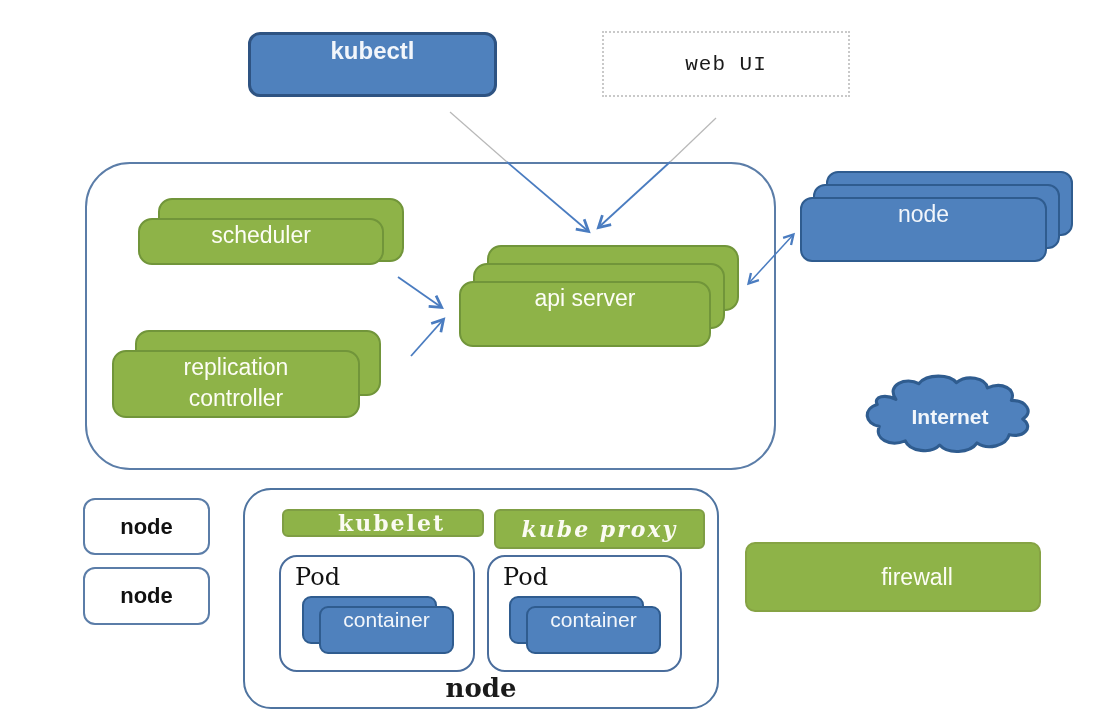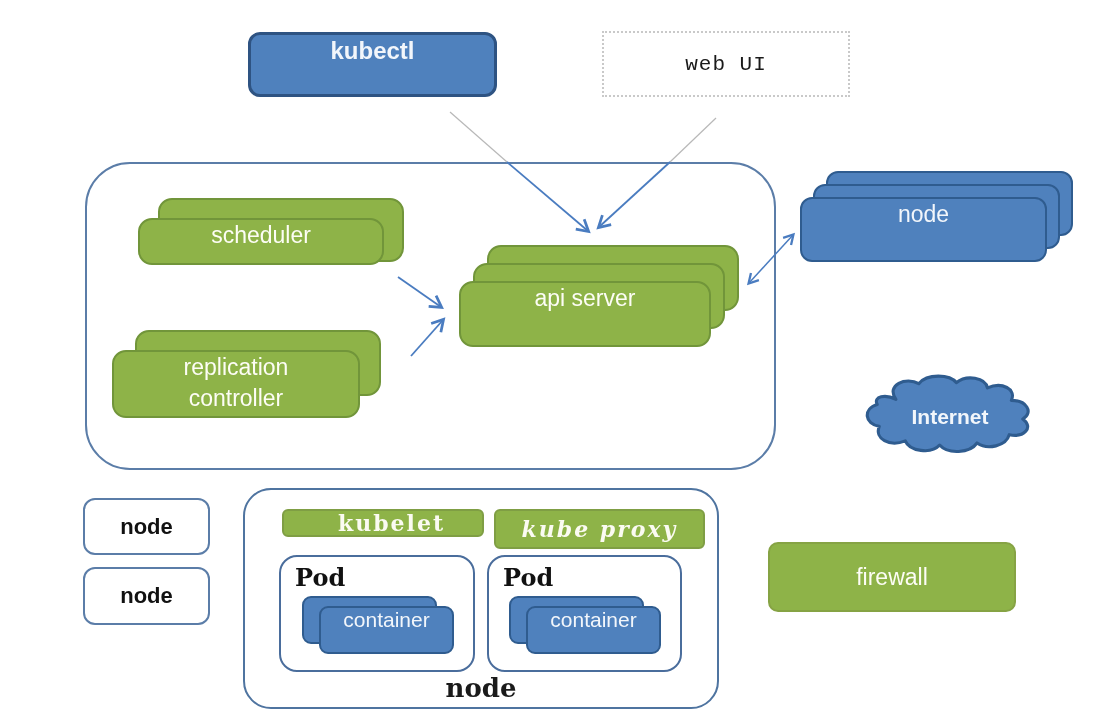--- a/index.html
+++ b/index.html
@@ -30,40 +30,40 @@
   #big-node-box{
     left:243px;top:488px;width:472px;height:217px;border-radius:28px;
     border:2.5px solid #4f74a0;background:#ffffff;
   }
   .pod-box{
     position:absolute;box-sizing:border-box;background:#ffffff;
     border:2px solid #4a6d9c;border-radius:18px;
   }
   .pod-label{
     position:absolute;left:14px;top:6px;font-size:24px;
-    font-family:"DejaVu Serif","Liberation Serif",serif;font-weight:bold;color:#111;
+    font-family:"DejaVu Serif","Liberation Serif",serif;font-weight:normal;color:#111;
   }
   .kube-bar{
     position:absolute;box-sizing:border-box;border-radius:6px;
     background:#8eb348;border:2px solid #7f9e44;
     display:flex;align-items:center;justify-content:center;
     font-family:"DejaVu Serif","Liberation Serif",serif;font-weight:bold;
     letter-spacing:2px;font-size:22px;color:#fbfbf2;
   }
   .node-small{
     position:absolute;box-sizing:border-box;background:#ffffff;
     border:2px solid #5b7da8;border-radius:12px;
     display:flex;align-items:center;justify-content:center;
     font-weight:bold;font-size:22px;color:#111;
   }
   #firewall-box{
-    left:768px;top:542px;width:244px;height:66px;border-radius:10px;
+    left:745px;top:542px;width:244px;height:66px;border-radius:10px;
     background:#8eb348;border:2.5px solid #86a344;
     display:flex;align-items:center;justify-content:center;
-    font-size:23px;color:#fdfdf5;
+    font-size:23px;color:#fdfdf5;padding-left:48px;
   }
   #cloud-wrap{left:846px;top:372px;width:208px;height:90px;}
   #cloud-label{
     position:absolute;left:0;top:0;width:100%;height:100%;
     display:flex;align-items:center;justify-content:center;
     color:#f2f6fb;font-size:21px;font-weight:bold;
   }
   #arrow-layer{position:absolute;left:0;top:0;width:1120px;height:717px;pointer-events:none;z-index:6;}
   #node-bottom-label{
     position:absolute;left:0;right:0;bottom:4px;text-align:center;

